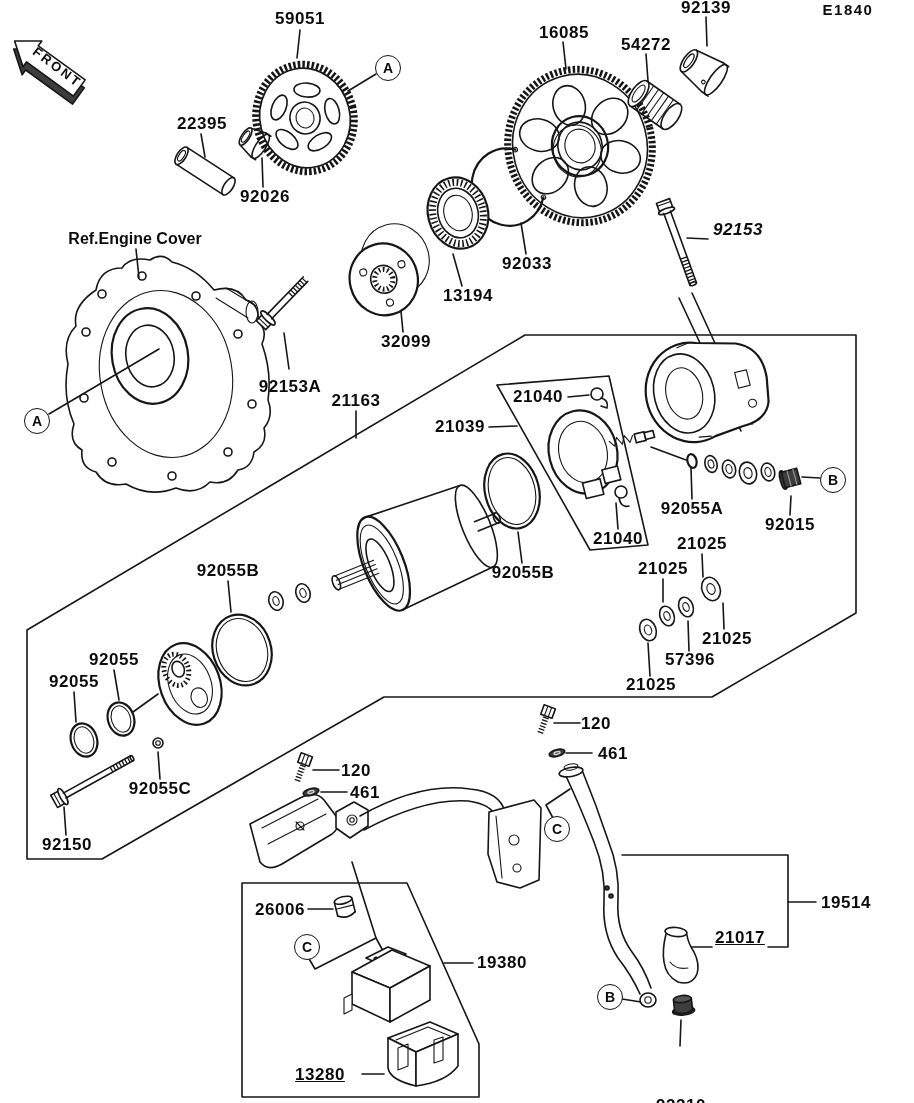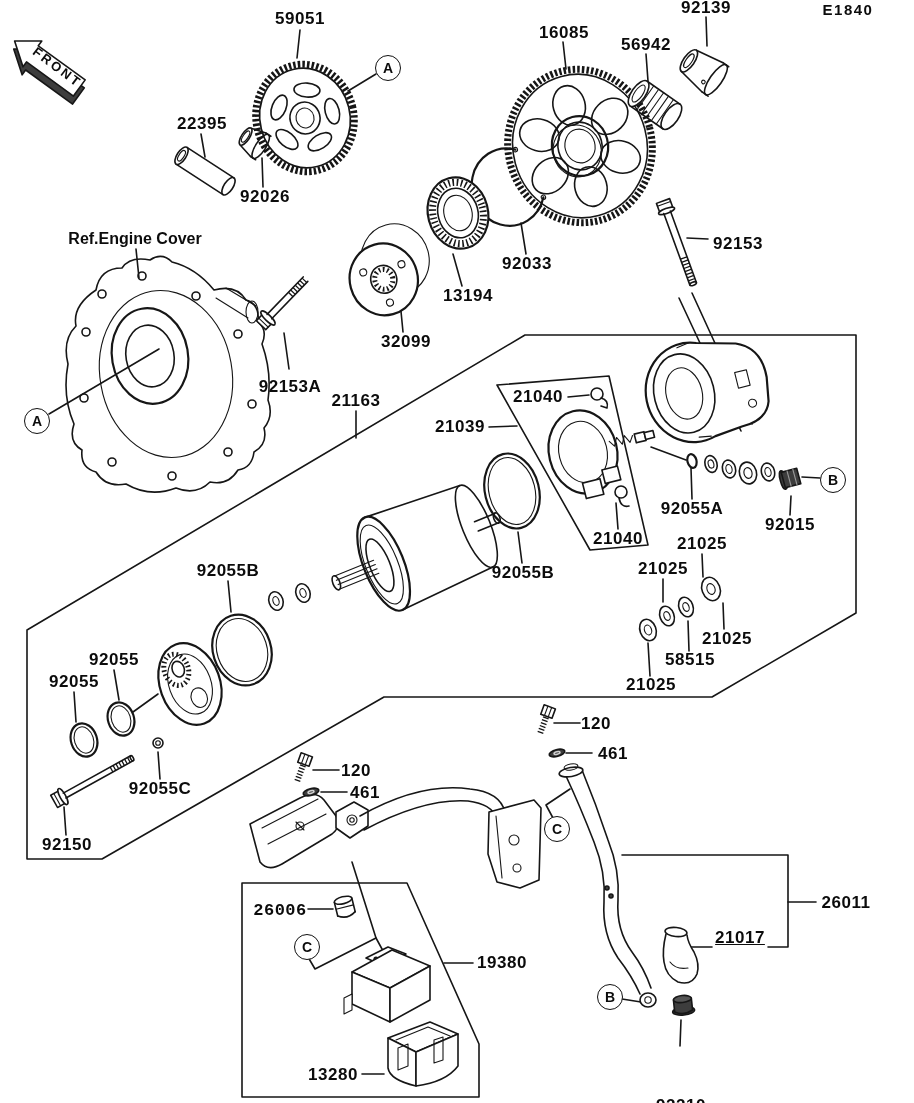--- a/index.html
+++ b/index.html
@@ -478,54 +478,54 @@
   </g>
 </svg>
 
 <div class="front-text">FRONT</div>
 
 <div id="labels-layer" style="position:absolute;left:0;top:0;width:100%;height:100%;">
       <div class="part-label" style="left: 300px; top: 19px;">59051</div>
       <div class="part-label" style="left: 706px; top: 8px;">92139</div>
       <div class="part-label code" style="left: 848px; top: 9px;">E1840</div>
       <div class="part-label" style="left: 564px; top: 33px;">16085</div>
-      <div class="part-label" style="left: 646px; top: 45px;">56942</div>
+      <div class="part-label" style="left: 646px; top: 45px;">54272</div>
       <div class="part-label" style="left: 202px; top: 124px;">22395</div>
       <div class="part-label" style="left: 265px; top: 197px;">92026</div>
       <div class="part-label sm" style="left: 135px; top: 239px;">Ref.Engine Cover</div>
       <div class="part-label" style="left: 527px; top: 264px;">92033</div>
       <div class="part-label" style="left: 468px; top: 296px;">13194</div>
       <div class="part-label" style="left: 406px; top: 342px;">32099</div>
-      <div class="part-label" style="left: 738px; top: 244px;">92153</div>
+      <div class="part-label" style="left: 738px; top: 230px; font-style: italic;">92153</div>
       <div class="part-label" style="left: 290px; top: 379px; margin-top: 8px;">92153A</div>
       <div class="part-label" style="left: 356px; top: 401px;">21163</div>
       <div class="part-label" style="left: 460px; top: 427px;">21039</div>
       <div class="part-label" style="left: 538px; top: 397px;">21040</div>
       <div class="part-label" style="left: 618px; top: 539px;">21040</div>
       <div class="part-label" style="left: 692px; top: 509px;">92055A</div>
       <div class="part-label" style="left: 790px; top: 525px;">92015</div>
       <div class="part-label" style="left: 228px; top: 571px;">92055B</div>
       <div class="part-label" style="left: 523px; top: 573px;">92055B</div>
       <div class="part-label" style="left: 702px; top: 544px;">21025</div>
       <div class="part-label" style="left: 663px; top: 569px;">21025</div>
       <div class="part-label" style="left: 727px; top: 639px;">21025</div>
-      <div class="part-label" style="left: 690px; top: 660px;">58515</div>
+      <div class="part-label" style="left: 690px; top: 660px;">57396</div>
       <div class="part-label" style="left: 651px; top: 685px;">21025</div>
       <div class="part-label" style="left: 114px; top: 660px;">92055</div>
       <div class="part-label" style="left: 74px; top: 682px;">92055</div>
       <div class="part-label" style="left: 160px; top: 789px;">92055C</div>
       <div class="part-label" style="left: 67px; top: 845px;">92150</div>
       <div class="part-label" style="left: 596px; top: 724px;">120</div>
       <div class="part-label" style="left: 613px; top: 754px;">461</div>
       <div class="part-label" style="left: 356px; top: 771px;">120</div>
       <div class="part-label" style="left: 365px; top: 793px;">461</div>
-      <div class="part-label" style="left: 280px; top: 910px; font-family: Liberation Mono, monospace;">26006</div>
+      <div class="part-label" style="left: 280px; top: 910px;">26006</div>
       <div class="part-label" style="left: 502px; top: 963px;">19380</div>
-      <div class="part-label" style="left: 333px; top: 1075px;">13280</div>
-      <div class="part-label" style="left: 846px; top: 903px;">26011</div>
+      <div class="part-label" style="left: 320px; top: 1075px; text-decoration: underline;">13280</div>
+      <div class="part-label" style="left: 846px; top: 903px;">19514</div>
       <div class="part-label" style="left: 740px; top: 938px; text-decoration: underline;">21017</div>
       <div class="part-label" style="left: 681px; top: 1106px;">92210</div>
       <div class="badge" style="left: 388px; top: 68px;">A</div>
       <div class="badge" style="left: 37px; top: 421px;">A</div>
       <div class="badge" style="left: 833px; top: 480px;">B</div>
       <div class="badge" style="left: 610px; top: 997px;">B</div>
       <div class="badge" style="left: 557px; top: 829px;">C</div>
       <div class="badge" style="left: 307px; top: 947px;">C</div>
     </div>
 

